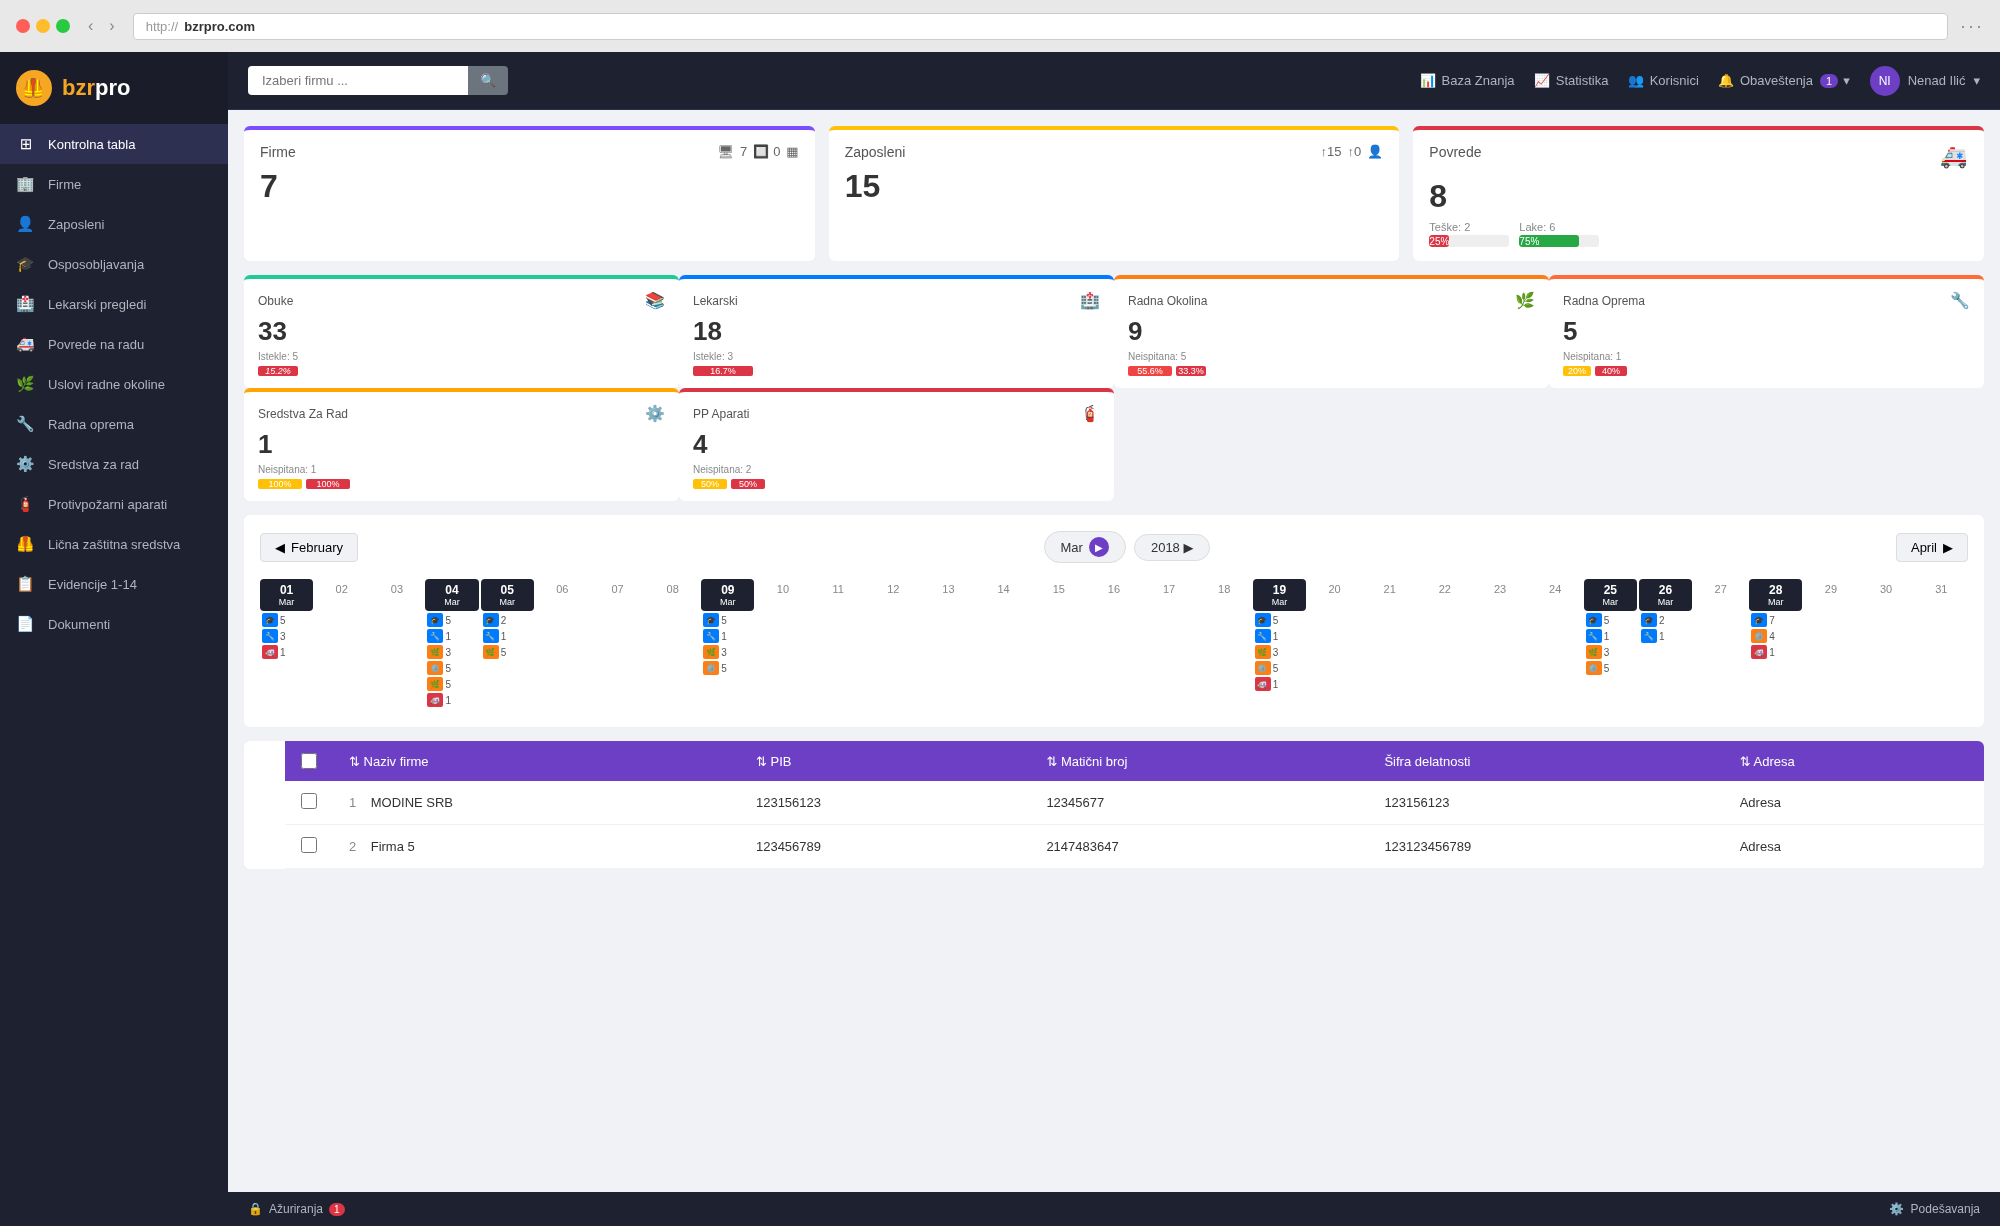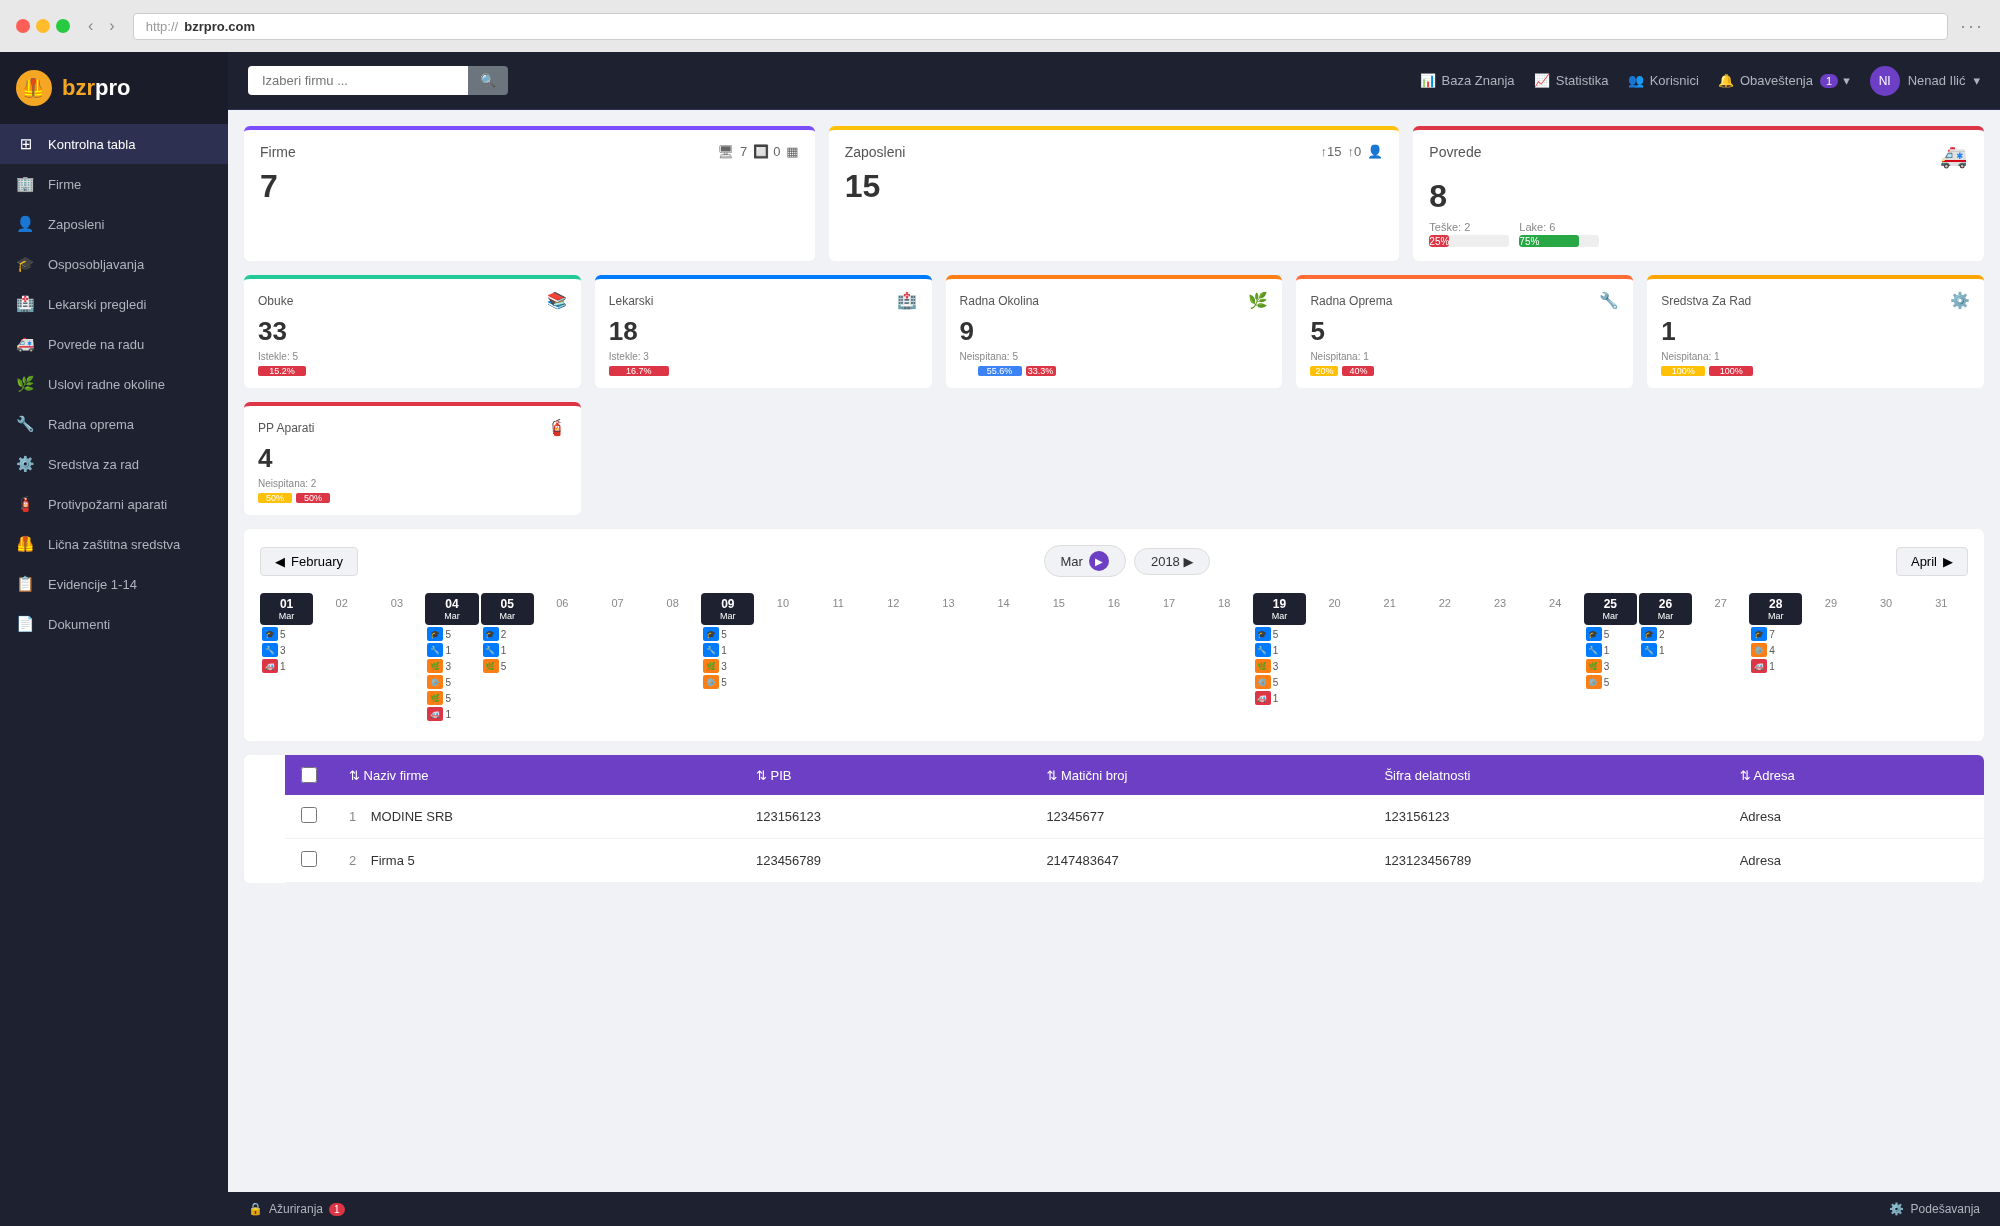--- a/index.html
+++ b/index.html
@@ -202,22 +202,22 @@
     }
     .stat-detail-item { display: flex; flex-direction: column; gap: 2px; }
     .stat-detail-label { color: #888; }
     .progress-bar-wrap { width: 80px; height: 12px; border-radius: 3px; overflow: hidden; background: #eee; }
     .progress-bar-fill { height: 100%; border-radius: 3px; }
     .progress-text { font-size: 10px; color: white; text-align: center; line-height: 12px; }
 
     
     .small-cards-row {
       display: grid;
-      grid-template-columns: repeat(5, 1fr);
-      gap: 14px;
+      grid-template-columns: repeat(4, 1fr);
+      gap: 0;
       margin-bottom: 14px;
     }
     .small-card {
       background: white;
       border-radius: 6px;
       padding: 12px 14px;
       position: relative;
       border-top: 4px solid transparent;
     }
     .small-card.teal { border-top-color: #20c997; }
@@ -553,21 +553,21 @@
       <div class="small-cards-row">
 
         <div class="small-card teal">
           <div class="small-card-header">
             <span class="small-card-title">Obuke</span>
             <span class="small-card-icon">📚</span>
           </div>
           <div class="small-card-num">33</div>
           <div class="small-card-detail">Istekle: 5</div>
           <div class="mini-bar-row">
-            <div class="mini-bar" style="width:48px;background:#dc3545;">15.2%</div>
+            <div class="mini-bar" style="width:40px;background:#dc3545;font-style:italic;">15.2%</div>
           </div>
         </div>
 
         <div class="small-card blue">
           <div class="small-card-header">
             <span class="small-card-title">Lekarski</span>
             <span class="small-card-icon">🏥</span>
           </div>
           <div class="small-card-num">18</div>
           <div class="small-card-detail">Istekle: 3</div>
@@ -577,21 +577,21 @@
         </div>
 
         <div class="small-card orange">
           <div class="small-card-header">
             <span class="small-card-title">Radna Okolina</span>
             <span class="small-card-icon">🌿</span>
           </div>
           <div class="small-card-num">9</div>
           <div class="small-card-detail">Neispitana: 5</div>
           <div class="mini-bar-row">
-            <div class="mini-bar" style="width:44px;background:#3b82f6;margin-left:18px;">55.6%</div>
+            <div class="mini-bar" style="width:44px;background:#ef4444;">55.6%</div>
             <div class="mini-bar" style="width:30px;background:#dc3545;">33.3%</div>
           </div>
         </div>
 
         <div class="small-card orange2">
           <div class="small-card-header">
             <span class="small-card-title">Radna Oprema</span>
             <span class="small-card-icon">🔧</span>
           </div>
           <div class="small-card-num">5</div>

